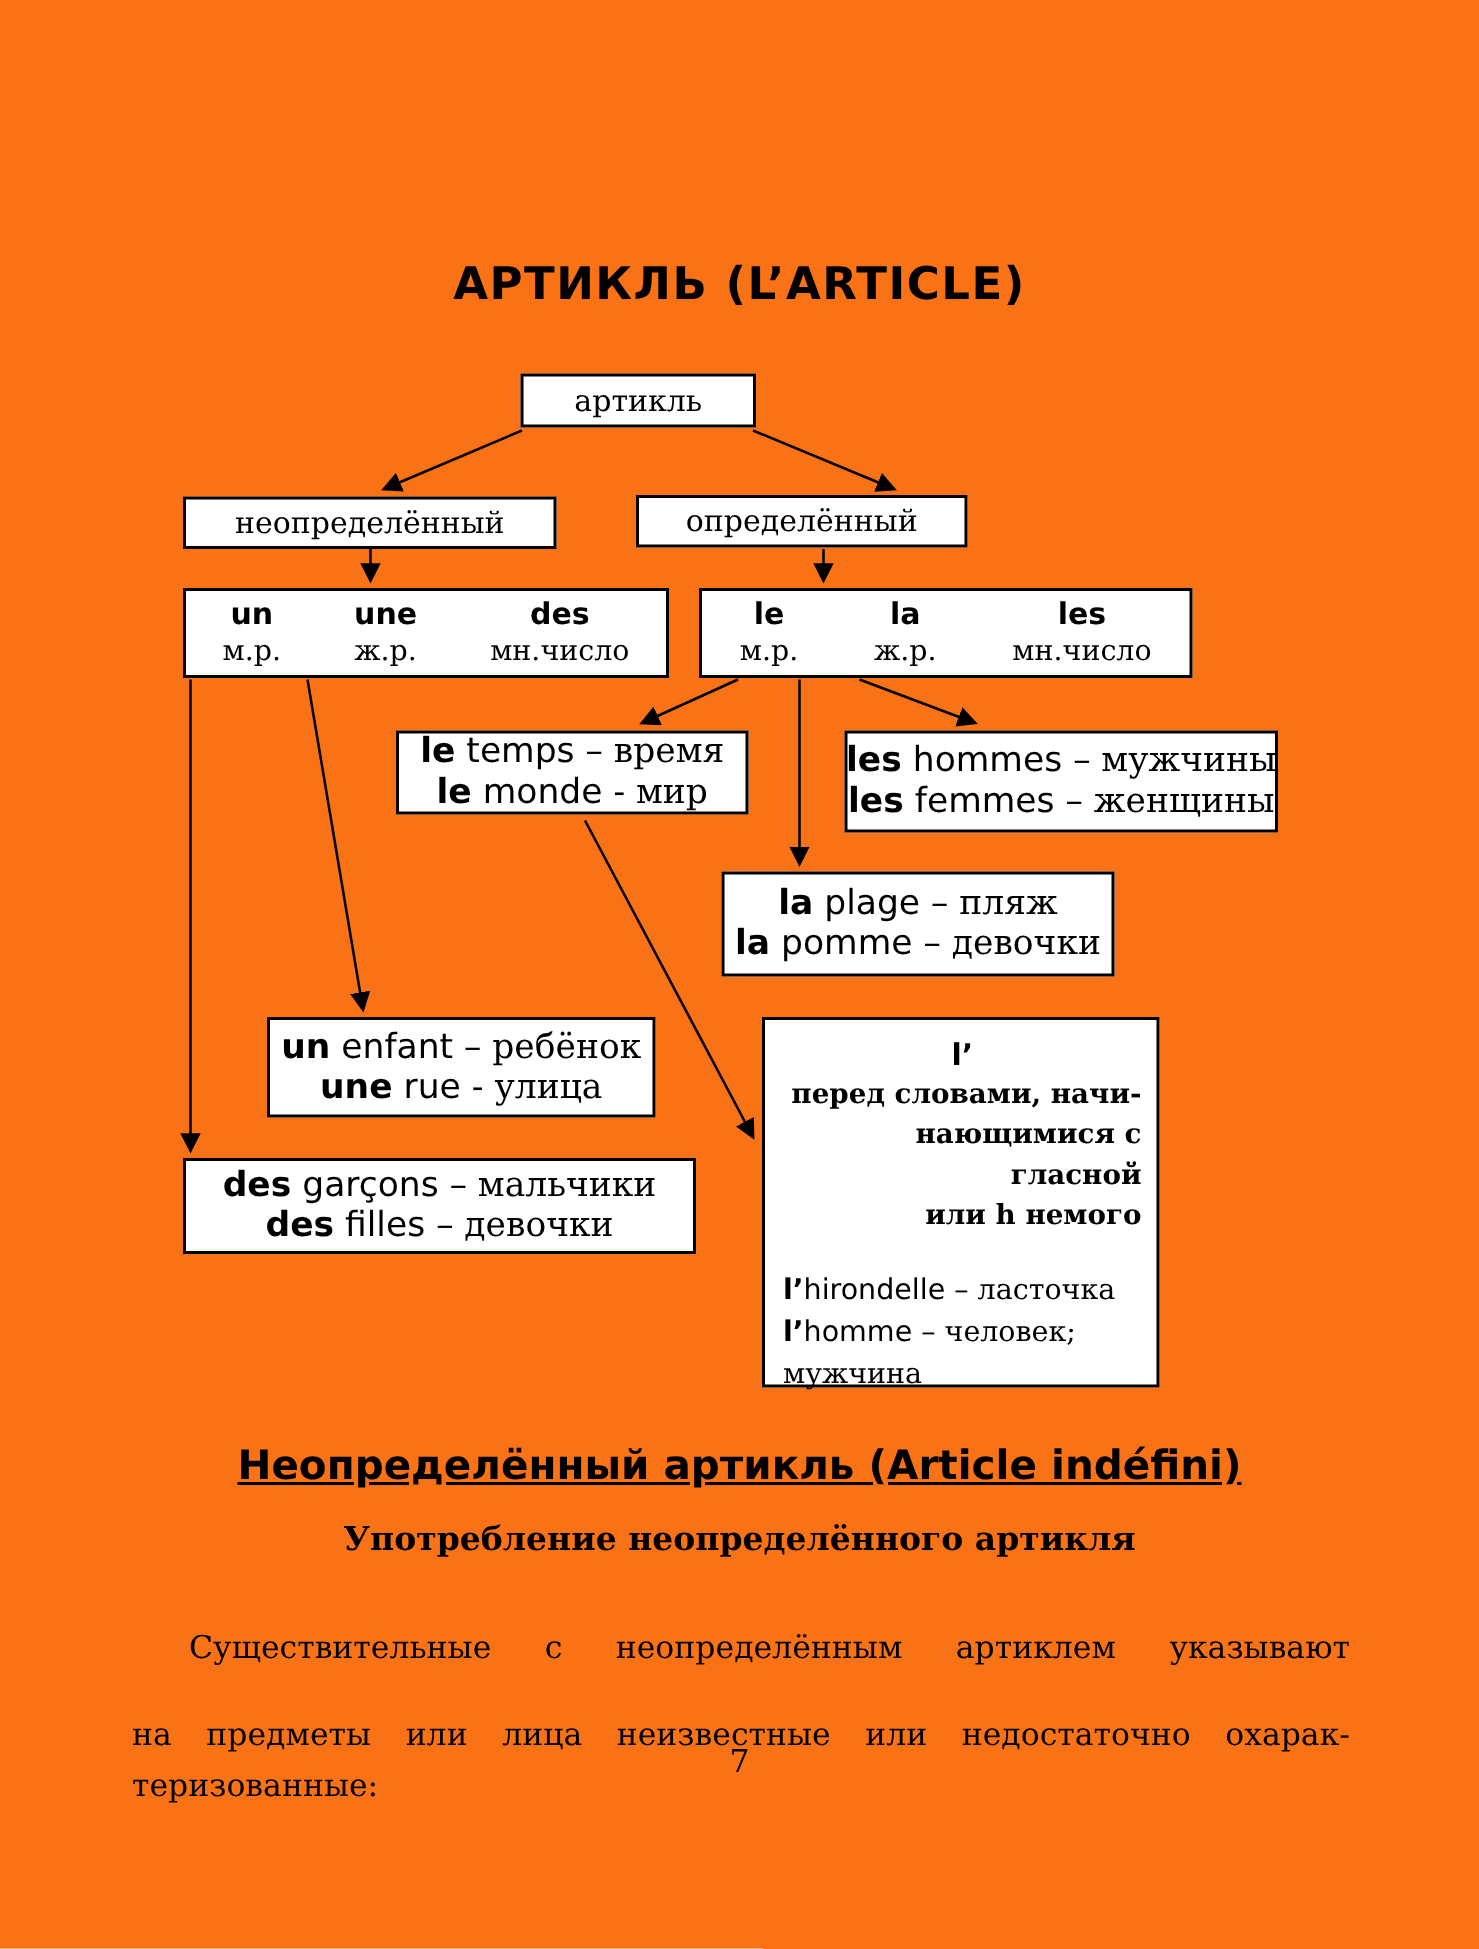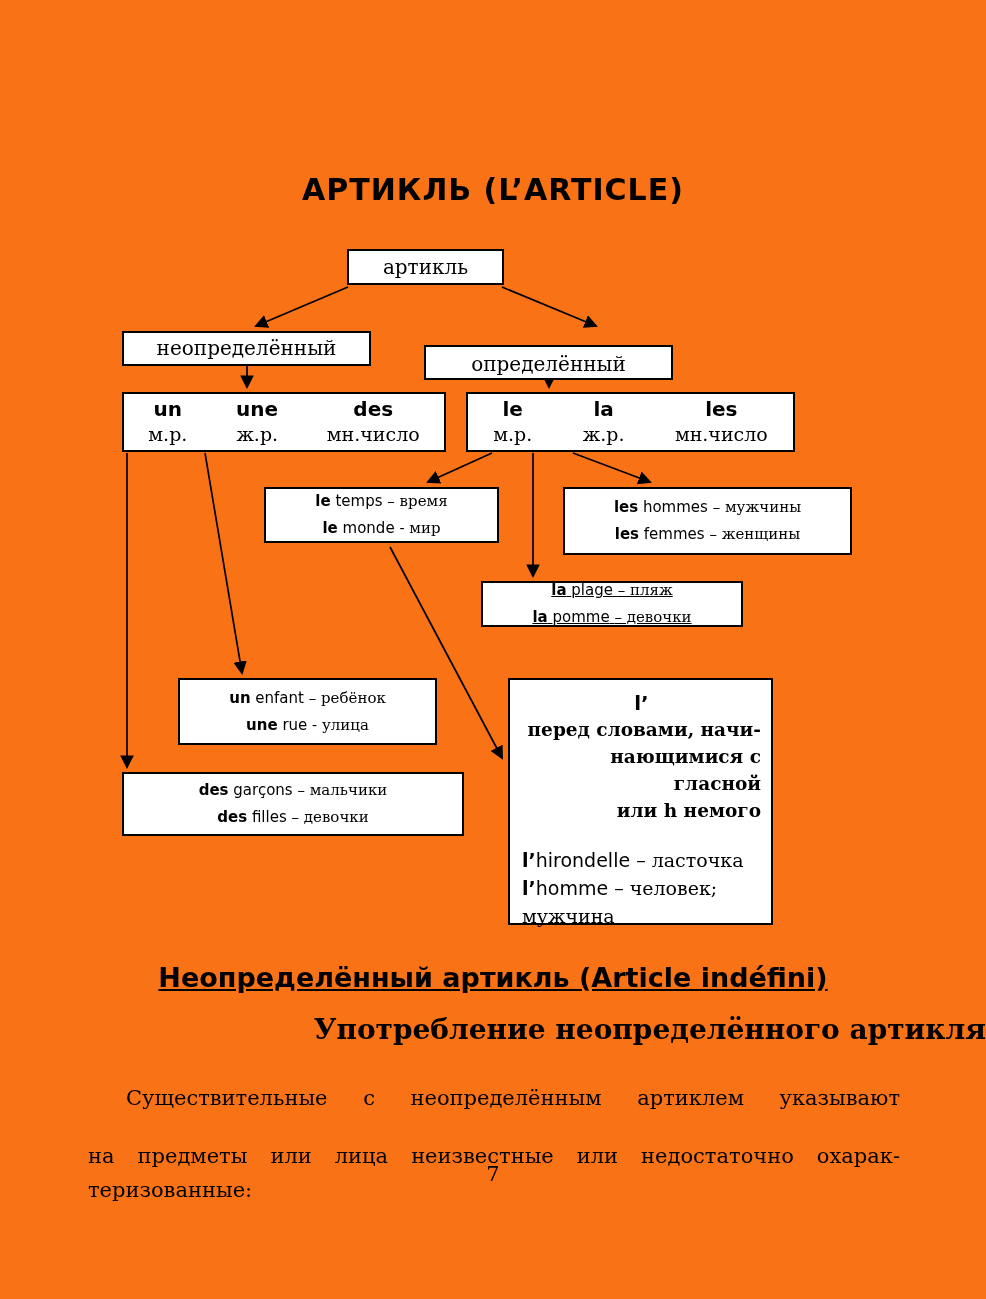--- a/index.html
+++ b/index.html
@@ -42,22 +42,22 @@
     line-height: 27px;
   }
   .label-box { font-family: "DejaVu Serif", serif; }
   .forms-box { flex-direction: row; justify-content: space-around; align-items: center; }
   .form-col { text-align: center; line-height: 25px; }
   .form-col .art {
     font-family: "DejaVu Sans", "Liberation Sans", sans-serif;
     font-weight: 700;
     font-size: 20px;
   }
-  .form-col .gender { font-family: "DejaVu Serif", serif; font-size: 19px; text-align: right; }
-  .ex-line { text-align: right; white-space: nowrap; font-size: 15px; }
+  .form-col .gender { font-family: "DejaVu Serif", serif; font-size: 19px; }
+  .ex-line { text-align: right; white-space: nowrap; font-size: 23px; }
   .art  { font-family: "DejaVu Sans", "Liberation Sans", sans-serif; font-weight: 700; }
   .fr   { font-family: "DejaVu Sans", "Liberation Sans", sans-serif; }
   .ru   { font-family: "DejaVu Serif", serif; }
   .elision-box { justify-content: flex-start; padding: 10px 10px 8px 12px; }
   .el-head {
     font-family: "DejaVu Sans", "Liberation Sans", sans-serif;
     font-weight: 700; font-size: 20px; text-align: center; line-height: 26px;
   }
   .el-desc {
     font-family: "DejaVu Serif", serif;
@@ -78,24 +78,24 @@
     text-align: center;
     font-family: "DejaVu Sans", "Liberation Sans", sans-serif;
     font-weight: 700;
     font-size: 27px;
     text-decoration: underline;
   }
   .section-subheading {
     position: absolute;
     left: 0; right: 0; top: 1013px;
     margin: 0;
-    text-align: right;
-    font-family: "DejaVu Serif", serif;
-    font-weight: 700;
-    font-size: 28px;
+    text-align: center;
+    font-family: "DejaVu Serif", serif;
+    font-weight: 700;
+    font-size: 22px;
   }
   .body-text {
     position: absolute;
     left: 88px; top: 1057px;
     width: 812px;
     font-family: "DejaVu Serif", serif;
     font-size: 21px;
     line-height: 34px;
   }
   .body-line-just { text-align: justify; text-align-last: justify; margin-top: 24px; }
@@ -133,21 +133,21 @@
     <line x1="390" y1="547" x2="502" y2="758" marker-end="url(#arrow)"></line>
   </svg>
 
   <div class="box label-box" style="left:347px; top:249px; width:157px; height:36px;">
     <span>артикль</span>
   </div>
 
   <div class="box label-box" style="left:122px; top:331px; width:249px; height:35px;">
     <span>неопределённый</span>
   </div>
-  <div class="box label-box" style="left:424px; top:345px; width:249px; height:35px;justify-content:flex-end;">
+  <div class="box label-box" style="left:424px; top:330px; width:221px; height:35px;">
     <span>определённый</span>
   </div>
 
   <div class="box forms-box" style="left:122px; top:392px; width:324px; height:60px;">
     <div class="form-col">
       <div class="art">un</div>
       <div class="gender">м.р.</div>
     </div>
     <div class="form-col">
       <div class="art">une</div>
@@ -177,21 +177,21 @@
   <div class="box" style="left:264px; top:487px; width:235px; height:56px;">
     <div class="ex-line"><span class="art">le</span> <span class="fr">temps</span> <span class="ru">– время</span></div>
     <div class="ex-line"><span class="art">le</span> <span class="fr">monde</span> <span class="ru">- мир</span></div>
   </div>
 
   <div class="box" style="left:563px; top:487px; width:289px; height:68px;">
     <div class="ex-line"><span class="art">les</span> <span class="fr">hommes</span> <span class="ru">– мужчины</span></div>
     <div class="ex-line"><span class="art">les</span> <span class="fr">femmes</span> <span class="ru">– женщины</span></div>
   </div>
 
-  <div class="box" style="left:481px; top:581px; width:262px; height:46px;text-decoration:underline;">
+  <div class="box" style="left:481px; top:581px; width:262px; height:70px;">
     <div class="ex-line"><span class="art">la</span> <span class="fr">plage</span> <span class="ru">– пляж</span></div>
     <div class="ex-line"><span class="art">la</span> <span class="fr">pomme</span> <span class="ru">– девочки</span></div>
   </div>
 
   <div class="box" style="left:178px; top:678px; width:259px; height:67px;">
     <div class="ex-line"><span class="art">un</span> <span class="fr">enfant</span> <span class="ru">– ребёнок</span></div>
     <div class="ex-line"><span class="art">une</span> <span class="fr">rue</span> <span class="ru">- улица</span></div>
   </div>
 
   <div class="box" style="left:122px; top:772px; width:342px; height:64px;">

